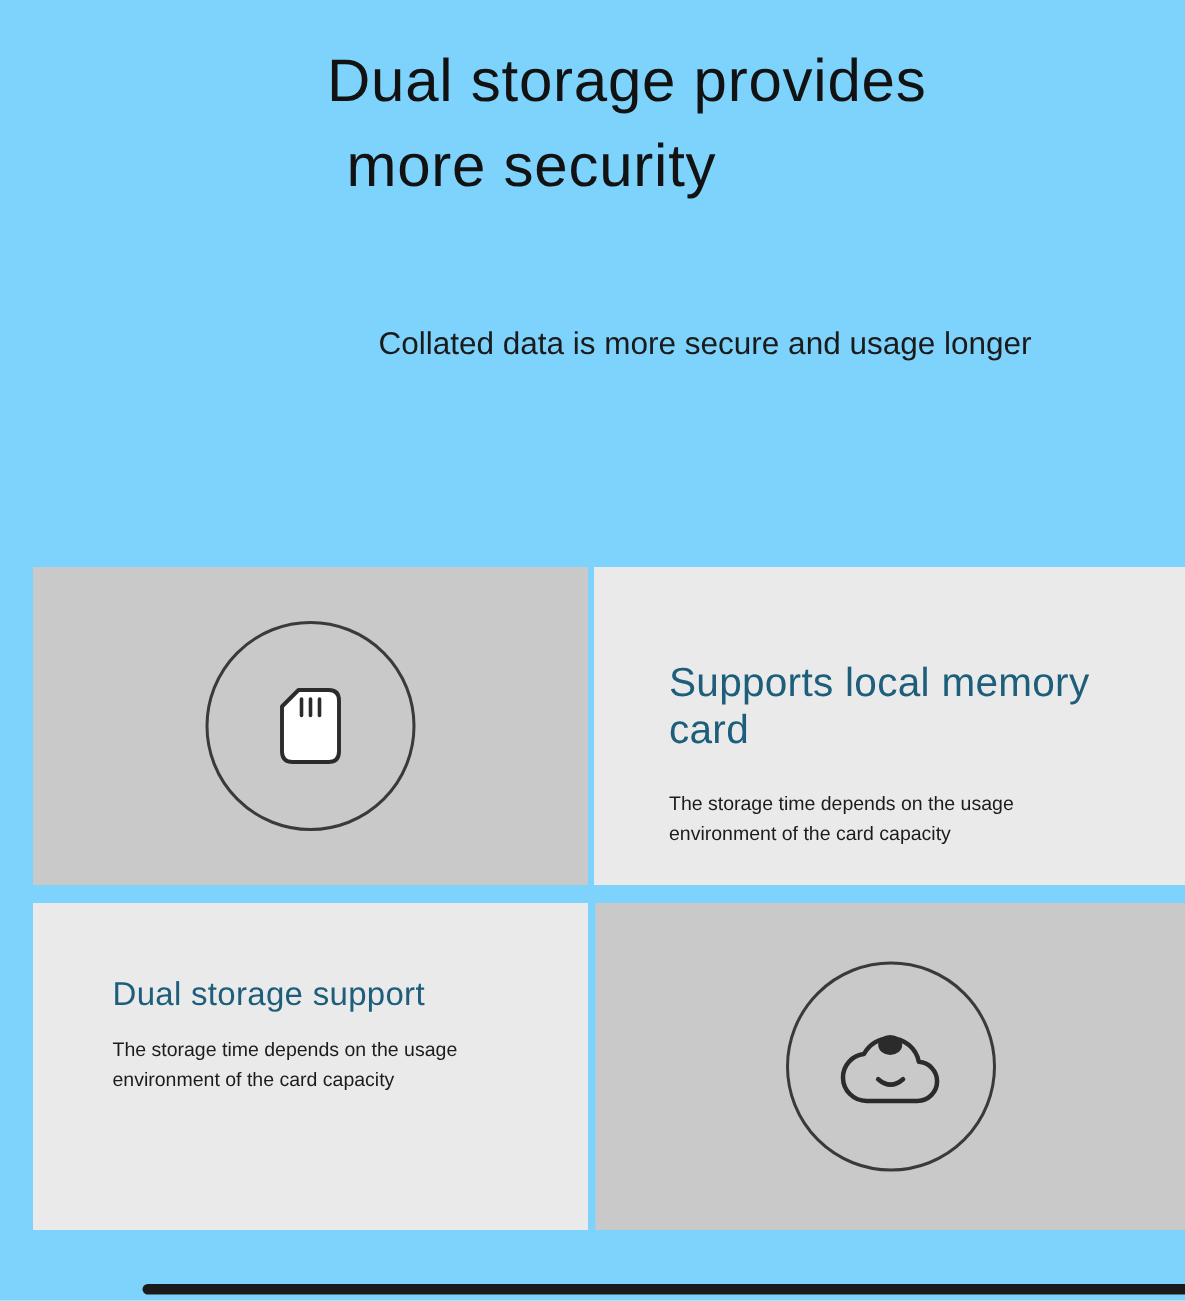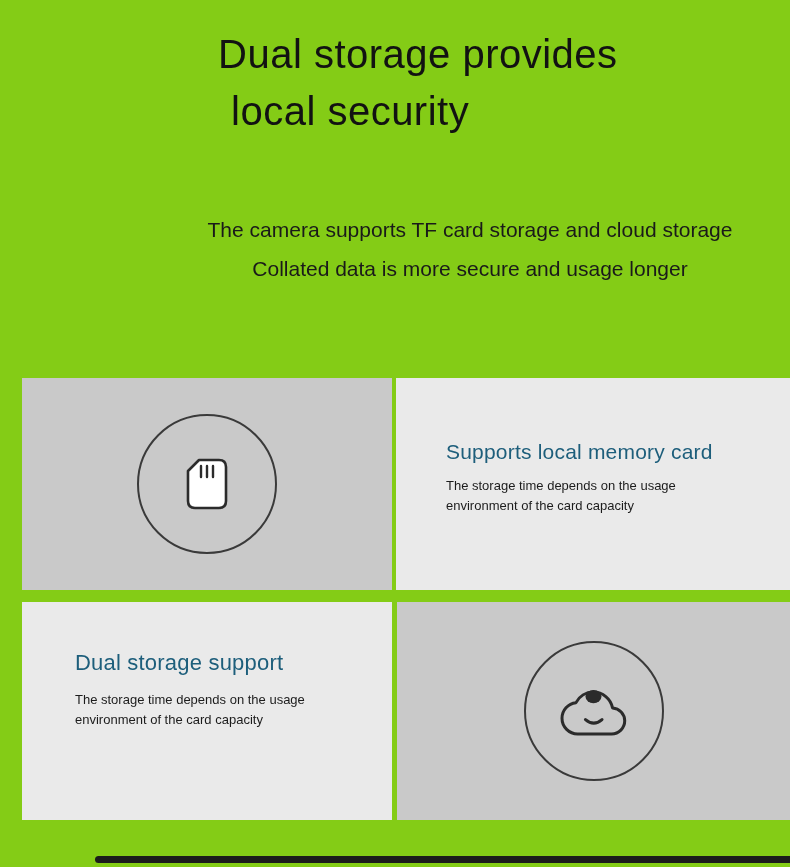--- a/index.html
+++ b/index.html
@@ -3,21 +3,21 @@
 <meta charset="utf-8">
 <style>
   * { box-sizing: border-box; margin: 0; padding: 0; }
   html, body { background: #ffffff; }
   body {
     width: 790px; height: 867px;
     font-family: "Liberation Sans", sans-serif;
     position: relative; overflow: hidden;
     color: #161616;
   }
-  .page { position: relative; width: 790px; height: 867px; background: #84cc16; }
+  .page { position: relative; width: 790px; height: 867px; background: #7dd3fc; }
 
   
   .title-block {
     position: absolute; left: 218px; top: 26px;
     font-size: 40px; line-height: 57px; font-weight: 500;
     color: #121212; letter-spacing: 0.5px;
   }
   .title-line { white-space: nowrap; }
   .title-line.indent { padding-left: 13px; }
 
@@ -40,22 +40,22 @@
   .icon-cell-inner {
     width: 100%; height: 100%;
     display: flex; align-items: center; justify-content: center;
   }
   .icon-circle {
     width: 140px; height: 140px; border: 2px solid #3a3a3a; border-radius: 50%;
     display: flex; align-items: center; justify-content: center;
   }
 
   .feature-heading {
-    color: #1d5e7b; font-size: 21px; font-weight: 500;
-    margin-bottom: 12px; letter-spacing: 0.2px;
+    color: #1d5e7b; font-size: 27px; font-weight: 500;
+    margin-bottom: 24px; letter-spacing: 0.2px;
   }
   .cell-text-bot .feature-heading { font-size: 22px; margin-bottom: 14px; }
   .feature-body {
     color: #1c1c1c; font-size: 13px; line-height: 20px; max-width: 268px;
   }
 
   
   .bottom-bar {
     position: absolute; left: 95px; top: 856px; width: 695px; height: 7px;
     background: #1b1b1b; border-radius: 4px 0 0 4px;
@@ -63,25 +63,24 @@
 
   svg { display: block; }
 </style>
 </head>
 <body>
 
 <div class="page">
 
   <div class="title-block">
     <div class="title-line">Dual storage provides</div>
-    <div class="title-line indent">local security</div>
+    <div class="title-line indent">more security</div>
   </div>
 
   <div class="subtitle-block">
-    <div>The camera supports TF card storage and cloud storage</div>
     <div>Collated data is more secure and usage longer</div>
   </div>
 
   <div class="cell cell-gray cell-icon-top">
     <div class="icon-cell-inner">
       <div class="icon-circle">
         <span>
           <svg width="46" height="56" viewBox="0 0 46 56">
             <path d="M15 4 H35 Q42 4 42 11 V45 Q42 52 35 52 H11 Q4 52 4 45 V15 Z" fill="#ffffff" stroke="#2b2b2b" stroke-width="2.6" stroke-linejoin="round"></path>
             <line x1="17" y1="10" x2="17" y2="21" stroke="#2b2b2b" stroke-width="2.4" stroke-linecap="round"></line>

